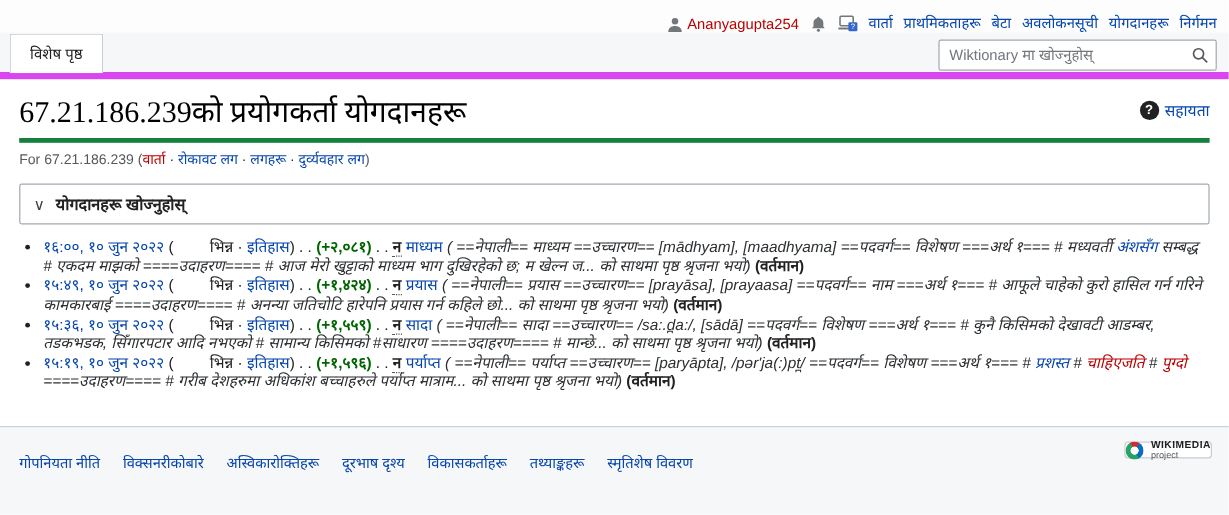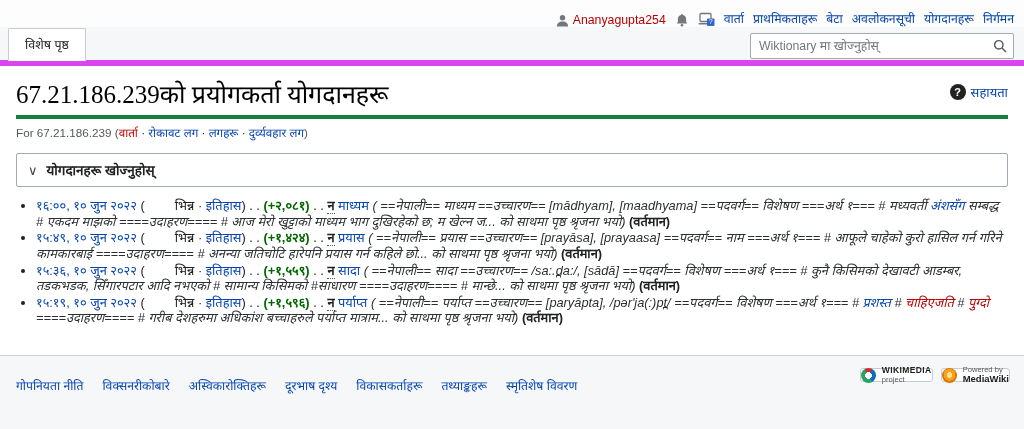--- a/index.html
+++ b/index.html
@@ -27,21 +27,21 @@
   .tabrow {
     position:absolute; top:27px; left:0; right:0; height:39px;
     background:#f6f7f9; border-bottom:6px solid #d946ef;
   }
   .tab {
     position:absolute; left:8px; bottom:-1px; padding:7px 16px 7px;
     background:#ffffff; border:1px solid #c8ccd1; border-bottom:1px solid #ffffff;
     border-radius:2px 2px 0 0; font-size:12.5px; color:#222; white-space:nowrap;
   }
   .searchbox {
-    position:absolute; right:10px; top:6px; width:264px; height:26px;
+    position:absolute; right:10px; top:6px; width:232px; height:26px;
     background:#fff; border:1px solid #a2a9b1; border-radius:2px;
     display:flex; align-items:center; padding:0 6px;
   }
   .searchbox input {
     flex:1; border:none; outline:none; font-size:12.3px; color:#202122; background:transparent;
     font-family:"Liberation Sans","DejaVu Sans",sans-serif;
   }
   .searchbox input::placeholder { color:#72777d; }
 
   
@@ -189,21 +189,14 @@
       <li><a class="blue">स्मृतिशेष विवरण</a></li>
     </ul>
   <div class="badges">
     <div class="badge">
       <span class="wm-logo"></span>
       <span class="btxt">
         <span class="b1">WIKIMEDIA</span>
         <span class="b2">project</span>
       </span>
     </div>
-    <div class="badge">
-      <span class="mw-logo"></span>
-      <span class="btxt">
-        <span class="s1">Powered by</span>
-        <span class="s2">MediaWiki</span>
-      </span>
-    </div>
   </div>
 </footer>
 
 </body></html>

